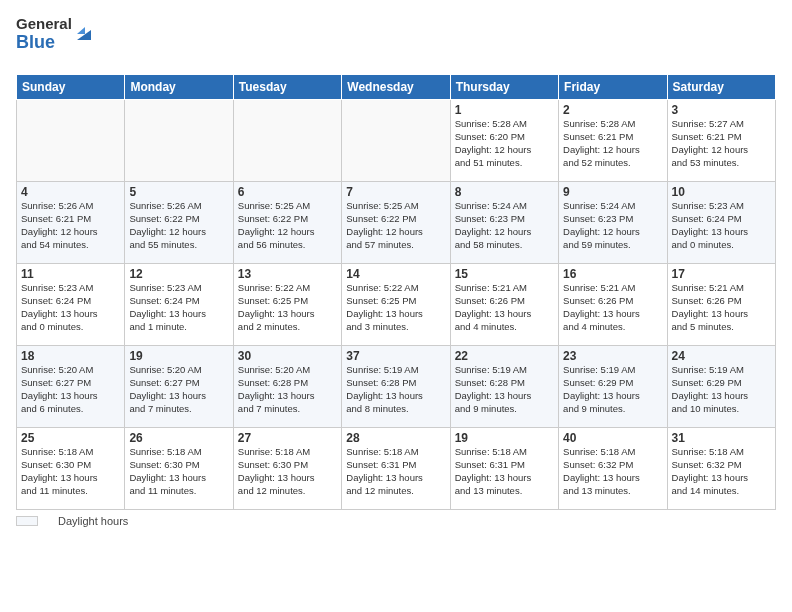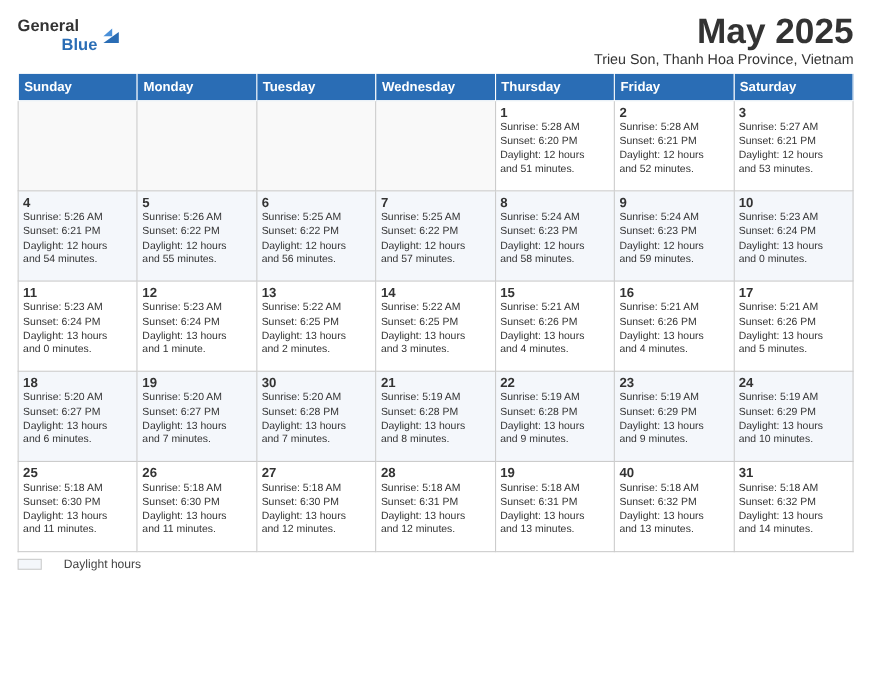--- a/index.html
+++ b/index.html
@@ -31,24 +31,23 @@
       display: flex;
       flex-direction: column;
       line-height: 1.1;
     }
     .logo-general {
       font-size: 15px;
       font-weight: bold;
       color: #333;
     }
     .logo-blue {
-      font-size: 15px;
+      font-size: 18px;
       font-weight: bold;
       color: #2a6db5;
-      margin-left: 40px;
     }
     .logo-icon {
       width: 18px;
       height: 22px;
       margin-left: 3px;
       margin-top: -2px;
     }
     .title-block {
       text-align: right;
     }
@@ -59,21 +58,21 @@
       line-height: 1;
     }
     .location-title {
       font-size: 13px;
       color: #333;
       margin-top: 2px;
     }
     .calendar {
       width: 100%;
       border-collapse: collapse;
-      margin-top: 5px;
+      margin-top: 22px;
     }
     .calendar th {
       background: #2a6db5;
       color: #fff;
       font-size: 12px;
       font-weight: bold;
       text-align: left;
       padding: 5px 5px;
       border: 1px solid #fff;
     }
@@ -130,24 +129,20 @@
     <div class="logo">
       <div class="logo-text">
         <span class="logo-general">General</span>
         <span class="logo-blue">Blue</span>
       </div>
       <svg class="logo-icon" viewBox="0 0 18 22" fill="none" xmlns="http://www.w3.org/2000/svg">
         <polygon points="2,18 16,8 16,18" fill="#2a6db5"></polygon>
         <polygon points="2,12 10,5 10,12" fill="#4a90d9"></polygon>
       </svg>
     </div>
-    <div class="title-block">
-      <div class="month-title">May 2025</div>
-      <div class="location-title">Trieu Son, Thanh Hoa Province, Vietnam</div>
-    </div>
   </div>
 
   <table class="calendar">
     <thead>
       <tr>
       <th>Sunday</th>
           <th>Monday</th>
           <th>Tuesday</th>
           <th>Wednesday</th>
           <th>Thursday</th>
@@ -301,21 +296,21 @@
 and 7 minutes.</div>
           </td>
           <td>
             <div class="day-number">30</div>
             <div class="day-info" style="white-space: pre-line;">Sunrise: 5:20 AM
 Sunset: 6:28 PM
 Daylight: 13 hours
 and 7 minutes.</div>
           </td>
           <td>
-            <div class="day-number">21</div>
+            <div class="day-number">37</div>
             <div class="day-info" style="white-space: pre-line;">Sunrise: 5:19 AM
 Sunset: 6:28 PM
 Daylight: 13 hours
 and 8 minutes.</div>
           </td>
           <td>
             <div class="day-number">22</div>
             <div class="day-info" style="white-space: pre-line;">Sunrise: 5:19 AM
 Sunset: 6:28 PM
 Daylight: 13 hours

